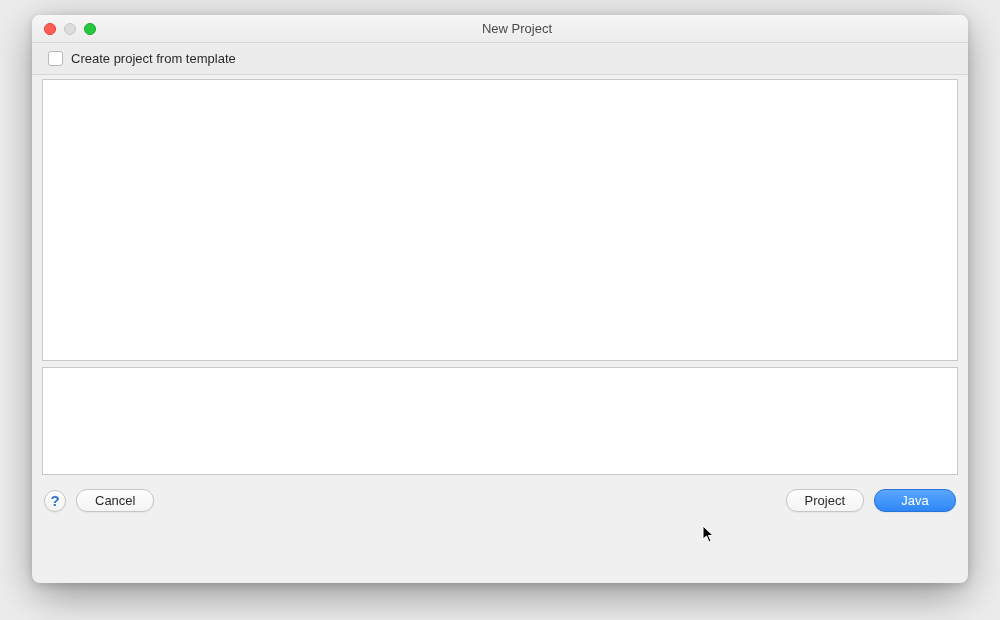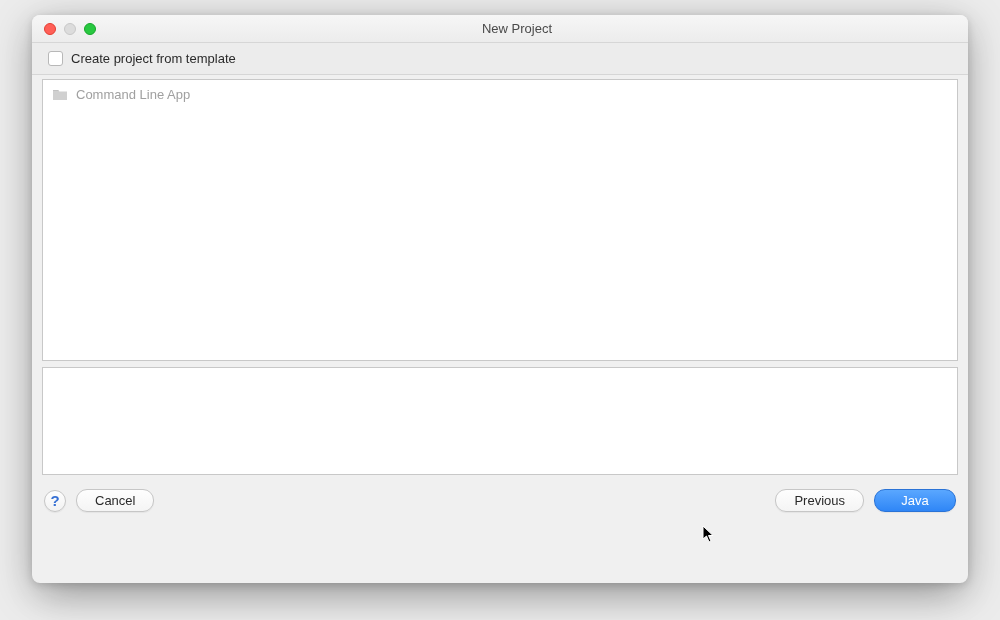--- a/index.html
+++ b/index.html
@@ -227,39 +227,30 @@
   </div>
 
   <div class="content-area">
     <div class="checkbox-row">
       <div class="checkbox"></div>
       <span class="checkbox-label">Create project from template</span>
     </div>
 
     <div class="panels-wrapper">
       <div class="template-list">
-        <div class="template-item">
-          <span class="folder-icon">
-            <svg viewBox="0 0 16 13">
-              <path d="M1 2 L6 2 L7.5 3.5 L15 3.5 L15 12 L1 12 Z" fill="#d0d0d0" stroke="none"></path>
-              <path d="M1 2 L6 2 L7 3 L1 3 Z" fill="#c2c2c2"></path>
-            </svg>
-          </span>
-          <span>Command Line App</span>
-        </div>
       </div>
 
       <div class="description-panel"></div>
     </div>
 
     <div class="button-bar">
       <div class="help-button">?</div>
       <div class="btn">Cancel</div>
       <div class="spacer"></div>
-      <div class="btn">Previous</div>
+      <div class="btn">Project</div>
       <div class="btn btn-primary">Java</div>
     </div>
   </div>
 </div>
 
 <div class="cursor">
   <svg viewBox="0 0 14 18">
     <path d="M1 1 L1 14 L4.5 11 L7 17 L9 16 L6.5 10.5 L11 10.5 Z" fill="#000" stroke="#fff" stroke-width="1"></path>
   </svg>
 </div>

